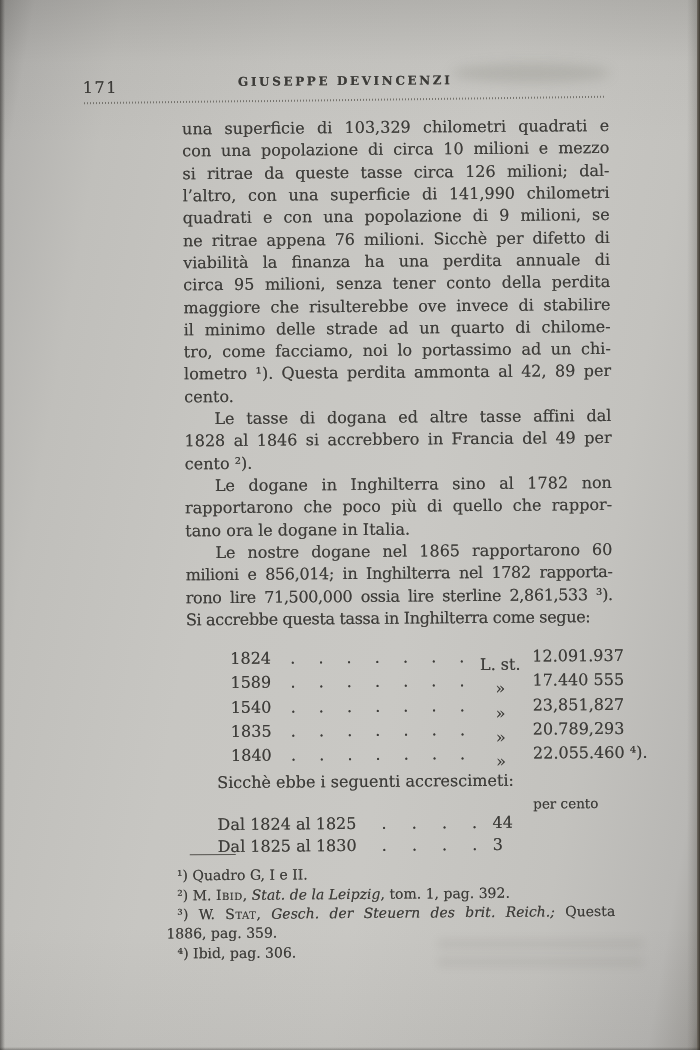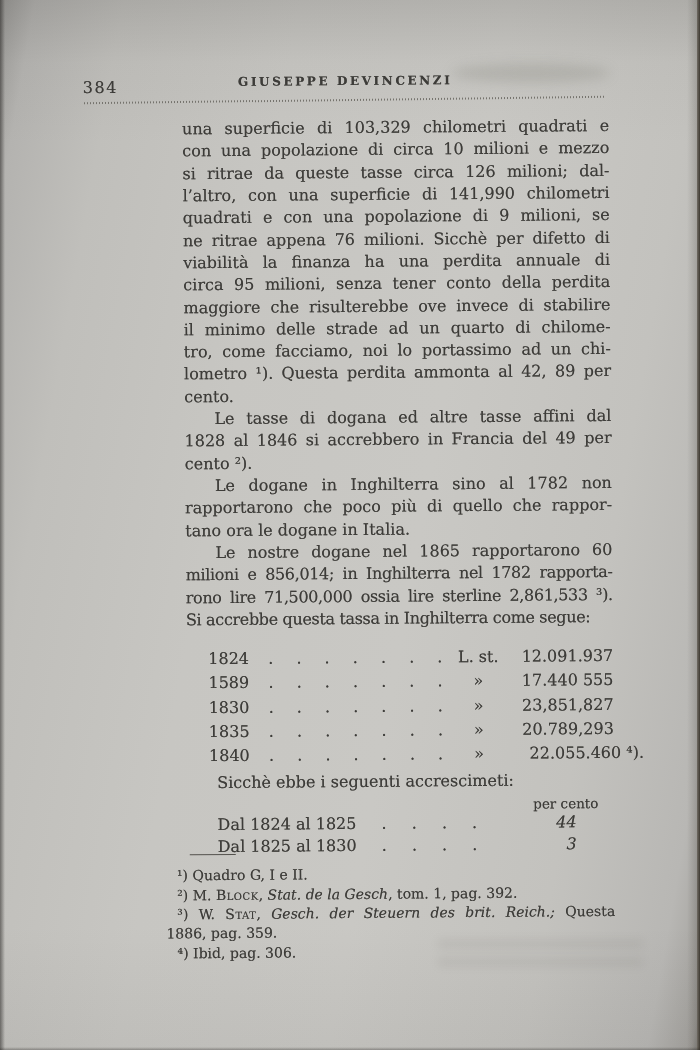--- a/index.html
+++ b/index.html
@@ -38,54 +38,54 @@
   .headrule{position:absolute;left:87px;top:99px;width:521px;height:2px;
     transform:rotate(-0.25deg);
     background:repeating-linear-gradient(90deg, #75736d 0 1px, rgba(0,0,0,0) 1px 3px);}
   .textblock{position:absolute;left:185px;top:117px;width:427px;font-size:16px;}
   .ln{height:22.32px;line-height:22.32px;white-space:normal;}
   .ln.j{text-align:justify;text-align-last:justify;text-justify:inter-word;}
   .ln.ind{text-indent:30px;}
   .ln.tight{letter-spacing:-0.35px;}
   .revtable{margin-top:16px;}
   .trow{display:flex;height:24.2px;line-height:24.2px;}
-  .t-year{margin-left:22px;width:48px;flex:0 0 auto;}
+  .t-year{margin-left:44px;width:48px;flex:0 0 auto;}
   .t-dots{width:178px;flex:0 0 auto;overflow:hidden;white-space:nowrap;
     letter-spacing:9px;padding-left:12px;}
-  .t-cur{width:64px;flex:0 0 auto;text-align:center;}
+  .t-cur{width:64px;flex:0 0 auto;text-align:center;margin-top:8px;}
   .t-val{flex:1;text-align:right;white-space:nowrap;}
   .t-val.ov{margin-right:-30px;}
   .gintro{margin-top:4px;height:22px;line-height:22px;text-indent:30px;}
   .punit{margin-top:5px;height:15px;line-height:15px;font-size:13.5px;
     text-align:right;padding-right:16px;}
   .growth-row{display:flex;height:22px;line-height:22px;}
   .g-label{margin-left:30px;width:150px;flex:0 0 auto;}
   .g-dots{flex:1;overflow:hidden;white-space:nowrap;letter-spacing:10px;padding-left:14px;}
-  .g-val{width:84px;flex:0 0 auto;text-align:right;padding-right:38px;font-style:italic;}
+  .g-val{width:84px;flex:0 0 auto;padding-right:38px;}
   .fnrule{margin-top:-4px;margin-left:2px;width:46px;height:1px;background:#53514d;}
   .fns{margin-top:11px;margin-left:-22px;width:449px;font-size:14px;}
   .fn{height:19.4px;line-height:19.4px;}
   .fn.ind{text-indent:11px;}
   .fn.j{text-align:justify;text-align-last:justify;}
   .fn .sc{font-variant:small-caps;letter-spacing:0.5px;}
   .fn .it{font-style:italic;}
 </style>
 </head>
 <body>
 
 <div class="photo">
   <div class="smudge top"></div>
   <div class="smudge bottom"></div>
   <div class="edge-left"></div>
   <div class="edge-right-band"></div>
   <div class="edge-right-line"></div>
   <div class="edge-bottom"></div>
 
   <div class="content">
-    <div class="pagenum">384</div>
+    <div class="pagenum">171</div>
     <div class="runhead">GIUSEPPE DEVINCENZI</div>
     <div class="headrule"></div>
 
     <div class="textblock">
       <div id="lines">
           <div class="ln j">una superficie di 103,329 chilometri quadrati e</div>
           <div class="ln j">con una popolazione di circa 10 milioni e mezzo</div>
           <div class="ln j">si ritrae da queste tasse circa 126 milioni; dal-</div>
           <div class="ln j">l’altro, con una superficie di 141,990 chilometri</div>
           <div class="ln j">quadrati e con una popolazione di 9 milioni, se</div>
@@ -116,21 +116,21 @@
             <span class="t-cur">L. st.</span>
             <span class="t-val">12.091.937</span>
           </div>
           <div class="trow">
             <span class="t-year">1589</span>
             <span class="t-dots">. . . . . . . . .</span>
             <span class="t-cur">»</span>
             <span class="t-val">17.440 555</span>
           </div>
           <div class="trow">
-            <span class="t-year">1830</span>
+            <span class="t-year">1540</span>
             <span class="t-dots">. . . . . . . . .</span>
             <span class="t-cur">»</span>
             <span class="t-val">23,851,827</span>
           </div>
           <div class="trow">
             <span class="t-year">1835</span>
             <span class="t-dots">. . . . . . . . .</span>
             <span class="t-cur">»</span>
             <span class="t-val">20.789,293</span>
           </div>
@@ -155,20 +155,20 @@
               <span class="g-label">Dal 1825 al 1830</span>
               <span class="g-dots">. . . . . . . . .</span>
               <span class="g-val">3</span>
             </div>
           </div>
       </div>
 
       <div class="fnrule"></div>
       <div id="footnotes" class="fns">
           <div class="fn ind"><span>¹) Quadro G, I e II.</span></div>
-          <div class="fn ind"><span>²) M. </span><span class="sc">Block</span><span>, </span><span class="it">Stat. de la Gesch</span><span>, tom. 1, pag. 392.</span></div>
+          <div class="fn ind"><span>²) M. </span><span class="sc">Ibid</span><span>, </span><span class="it">Stat. de la Leipzig</span><span>, tom. 1, pag. 392.</span></div>
           <div class="fn ind j"><span>³) W. </span><span class="sc">Stat</span><span>, </span><span class="it">Gesch. der Steuern des brit. Reich.;</span><span> Questa</span></div>
           <div class="fn"><span>1886, pag. 359.</span></div>
           <div class="fn ind"><span>⁴) Ibid, pag. 306.</span></div>
         </div>
     </div>
   </div>
 </div>
 
 </body></html>

